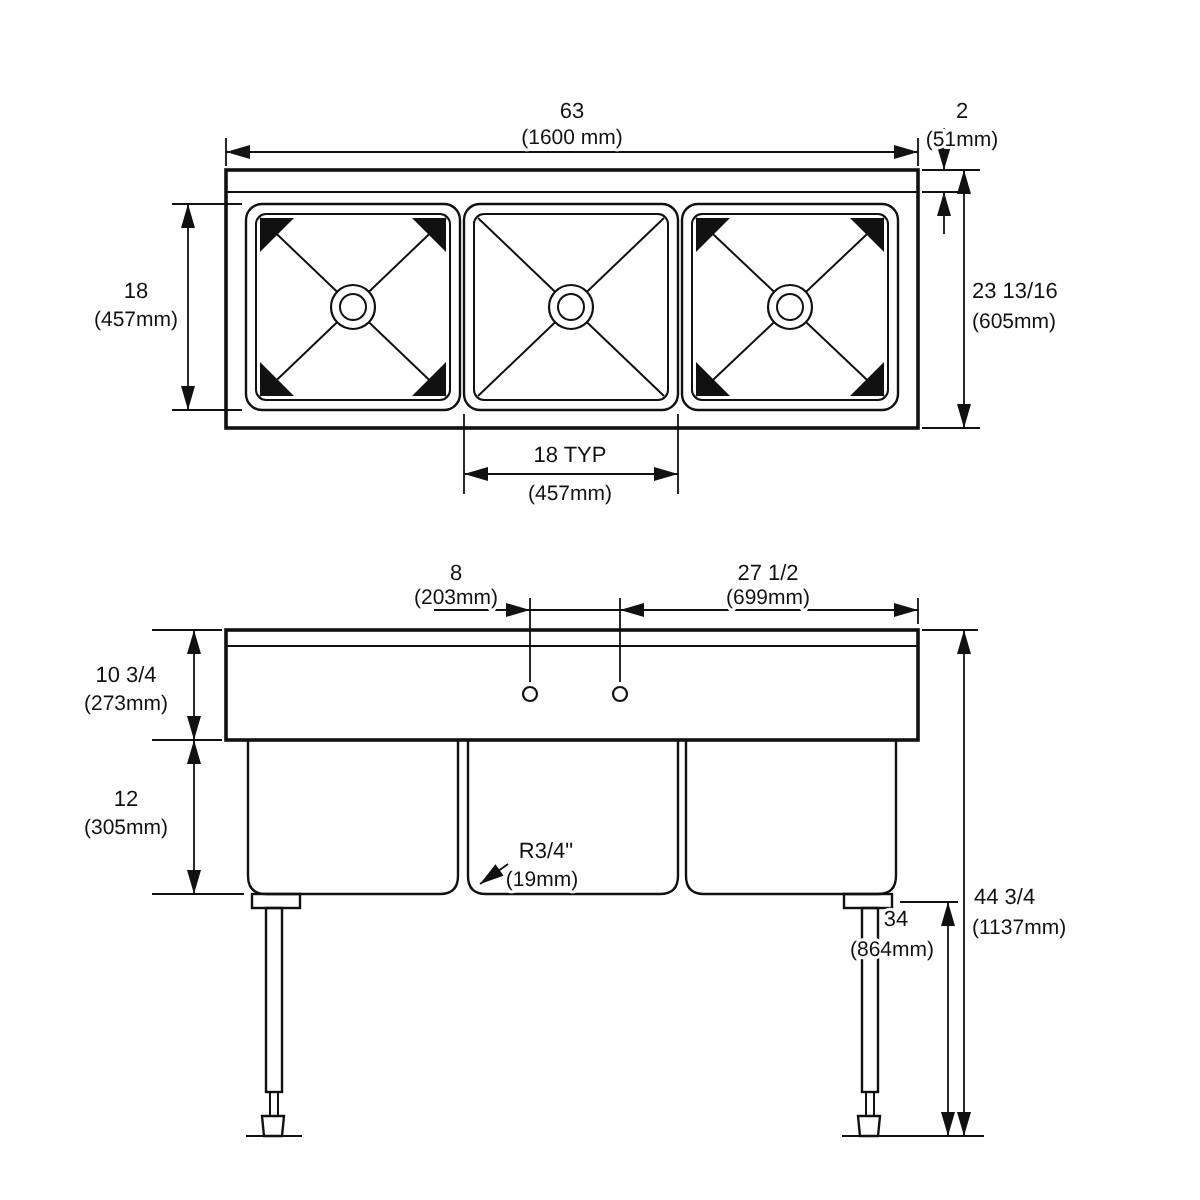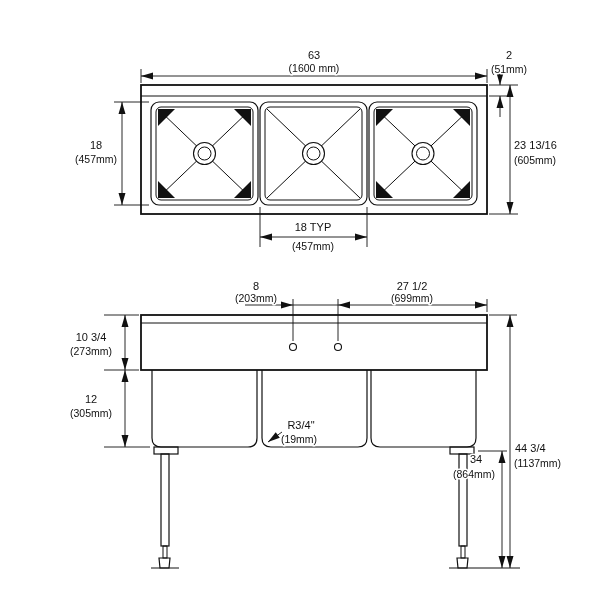--- a/index.html
+++ b/index.html
@@ -1,17 +1,17 @@
 <!DOCTYPE html>
 <html style="--ink: #111111; --bg: #ffffff;"><head>
 <meta charset="utf-8">
 <style>
   html,body{margin:0;padding:0;background:var(--bg,#ffffff);}
   .sheet{width:559px;height:600px;background:var(--bg,#ffffff);position:relative;overflow:hidden;
-         font-family:"Liberation Sans",sans-serif;margin-left:28px;}
+         font-family:"Liberation Sans",sans-serif;}
   svg{display:block}
   .outline{fill:none;stroke:var(--ink,#111);stroke-width:1.8;}
   .part{fill:none;stroke:var(--ink,#111);stroke-width:1.2;}
   .thin{fill:none;stroke:var(--ink,#111);stroke-width:1;}
   .dim{fill:none;stroke:var(--ink,#111);stroke-width:0.9;}
   .solid{fill:var(--ink,#111);stroke:none;}
   .hole{fill:#fff;stroke:var(--ink,#111);stroke-width:1.1;}
   text{font-size:11px;fill:var(--ink,#111);paint-order:stroke;stroke:#ffffff;stroke-width:3px;stroke-linejoin:round;}
   text.mm{font-size:10.5px;}
 </style>

